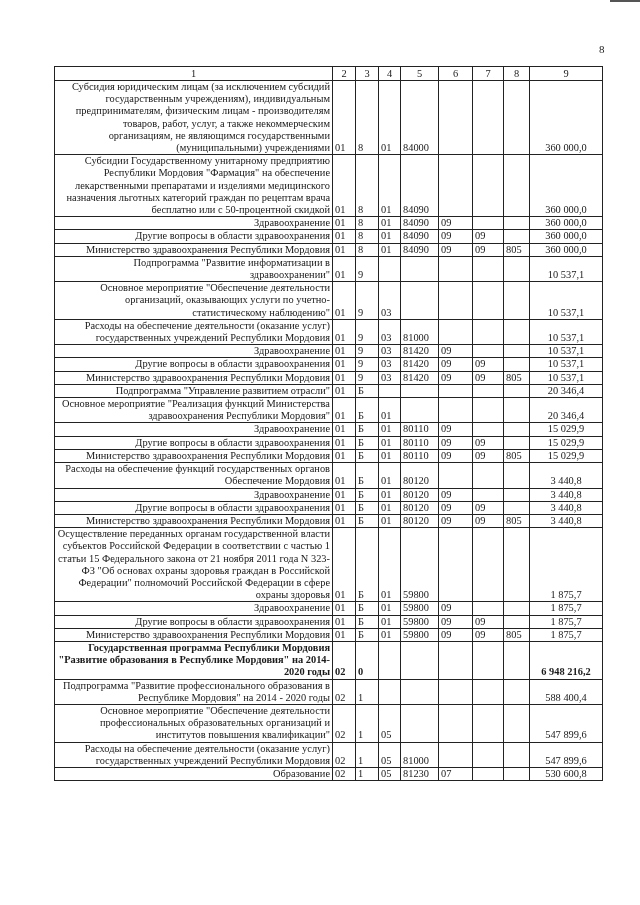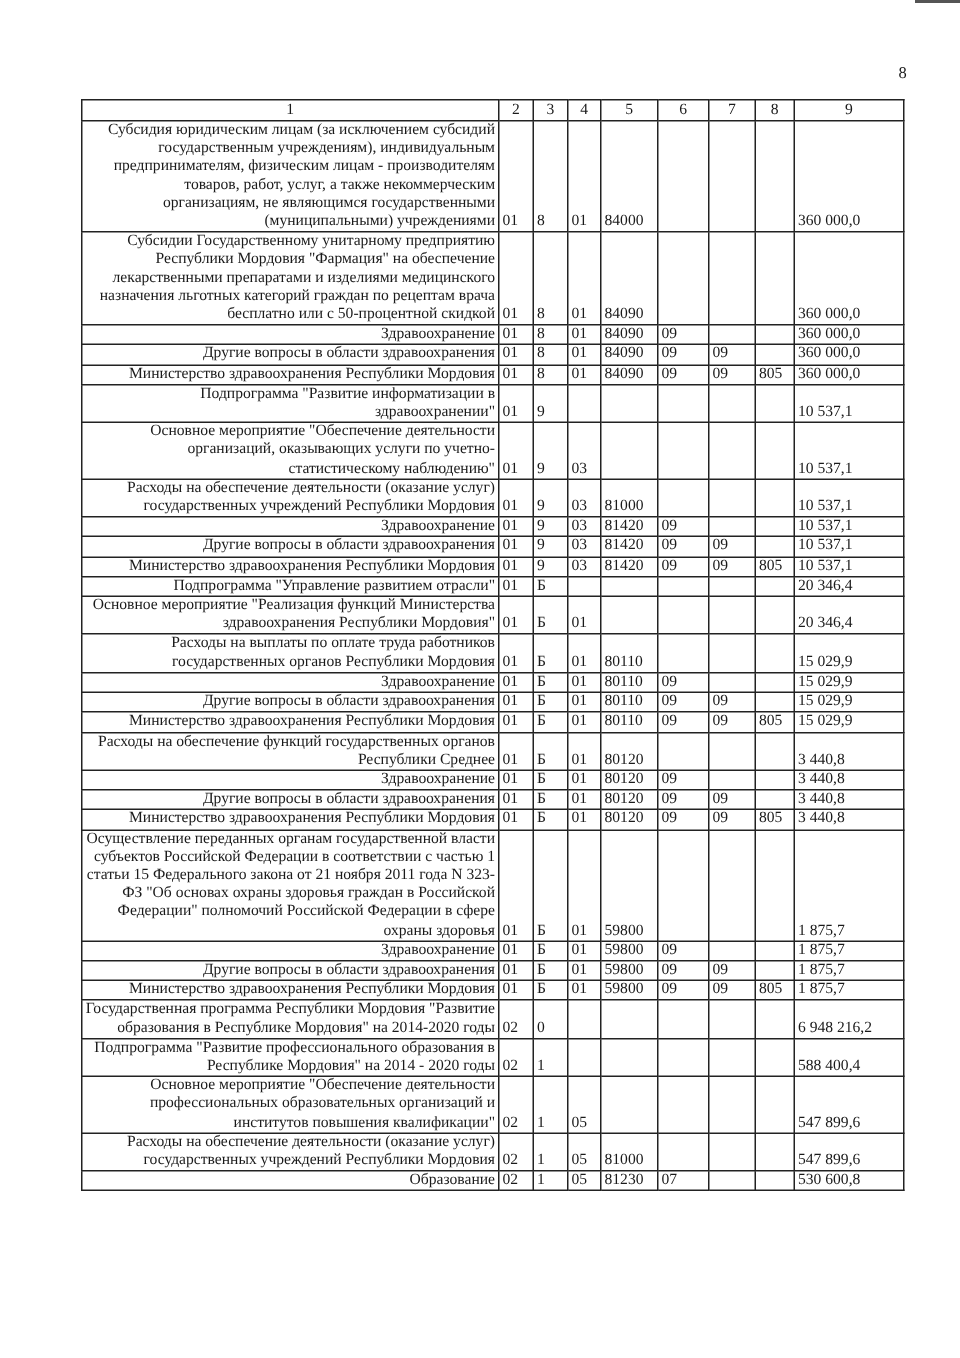--- a/index.html
+++ b/index.html
@@ -8,22 +8,22 @@
   .corner-mark { position: absolute; right: 0; top: 0; width: 30px; height: 3px;
                  border-top: 2px solid #555; }
   .page-num { position: absolute; left: 599px; top: 43px; font-size: 11px; }
   table.budget { position: absolute; left: 54px; top: 66px; width: 548px;
                  border-collapse: collapse; table-layout: fixed; font-size: 10.4px; }
   table.budget td, table.budget th { border: 1px solid #222; padding: 0 2px;
                  vertical-align: bottom; line-height: 12.2px; overflow: hidden; }
   table.budget th { font-weight: normal; text-align: center; height: 13px; padding: 0; }
   td.name { text-align: right; }
   td.code { text-align: left; padding-left: 2px; white-space: nowrap; }
-  td.amount { text-align: left; white-space: nowrap; padding-right: 1px; }
-  tr.bold td.name, tr.bold td.amount, tr.bold td.code { font-weight: normal; }
+  td.amount { text-align: center; white-space: nowrap; padding-right: 1px; }
+  tr.bold td.name, tr.bold td.amount, tr.bold td.code { font-weight: bold; }
   col.c1 { width: 278px; } col.c2 { width: 23px; } col.c3 { width: 23px; }
   col.c4 { width: 22px; } col.c5 { width: 38px; } col.c6 { width: 34px; }
   col.c7 { width: 31px; } col.c8 { width: 26px; } col.c9 { width: 73px; }
 </style>
 </head>
 <body>
 
 <div class="corner-mark"></div>
 <div class="page-num">8</div>
 
@@ -190,65 +190,54 @@
         <td class="code">01</td>
         <td class="code">Б</td>
         <td class="code">01</td>
         <td class="code"></td>
         <td class="code"></td>
         <td class="code"></td>
         <td class="code"></td>
         <td class="amount">20 346,4</td>
       </tr>
       <tr>
-        <td class="name">Расходы на выплаты по оплате труда работников государственных органов Республики Мордовия</td>
+        <td class="name">Здравоохранение</td>
         <td class="code">01</td>
         <td class="code">Б</td>
         <td class="code">01</td>
         <td class="code">80110</td>
-        <td class="code"></td>
+        <td class="code">09</td>
         <td class="code"></td>
         <td class="code"></td>
         <td class="amount">15 029,9</td>
       </tr>
       <tr>
-        <td class="name">Здравоохранение</td>
+        <td class="name">Другие вопросы в области здравоохранения</td>
         <td class="code">01</td>
         <td class="code">Б</td>
         <td class="code">01</td>
         <td class="code">80110</td>
         <td class="code">09</td>
-        <td class="code"></td>
+        <td class="code">09</td>
         <td class="code"></td>
         <td class="amount">15 029,9</td>
       </tr>
       <tr>
-        <td class="name">Другие вопросы в области здравоохранения</td>
+        <td class="name">Министерство здравоохранения Республики Мордовия</td>
         <td class="code">01</td>
         <td class="code">Б</td>
         <td class="code">01</td>
         <td class="code">80110</td>
         <td class="code">09</td>
         <td class="code">09</td>
-        <td class="code"></td>
+        <td class="code">805</td>
         <td class="amount">15 029,9</td>
       </tr>
       <tr>
-        <td class="name">Министерство здравоохранения Республики Мордовия</td>
-        <td class="code">01</td>
-        <td class="code">Б</td>
-        <td class="code">01</td>
-        <td class="code">80110</td>
-        <td class="code">09</td>
-        <td class="code">09</td>
-        <td class="code">805</td>
-        <td class="amount">15 029,9</td>
-      </tr>
-      <tr>
-        <td class="name">Расходы на обеспечение функций государственных органов Республики Среднее</td>
+        <td class="name">Расходы на обеспечение функций государственных органов Обеспечение Мордовия</td>
         <td class="code">01</td>
         <td class="code">Б</td>
         <td class="code">01</td>
         <td class="code">80120</td>
         <td class="code"></td>
         <td class="code"></td>
         <td class="code"></td>
         <td class="amount">3 440,8</td>
       </tr>
       <tr>

